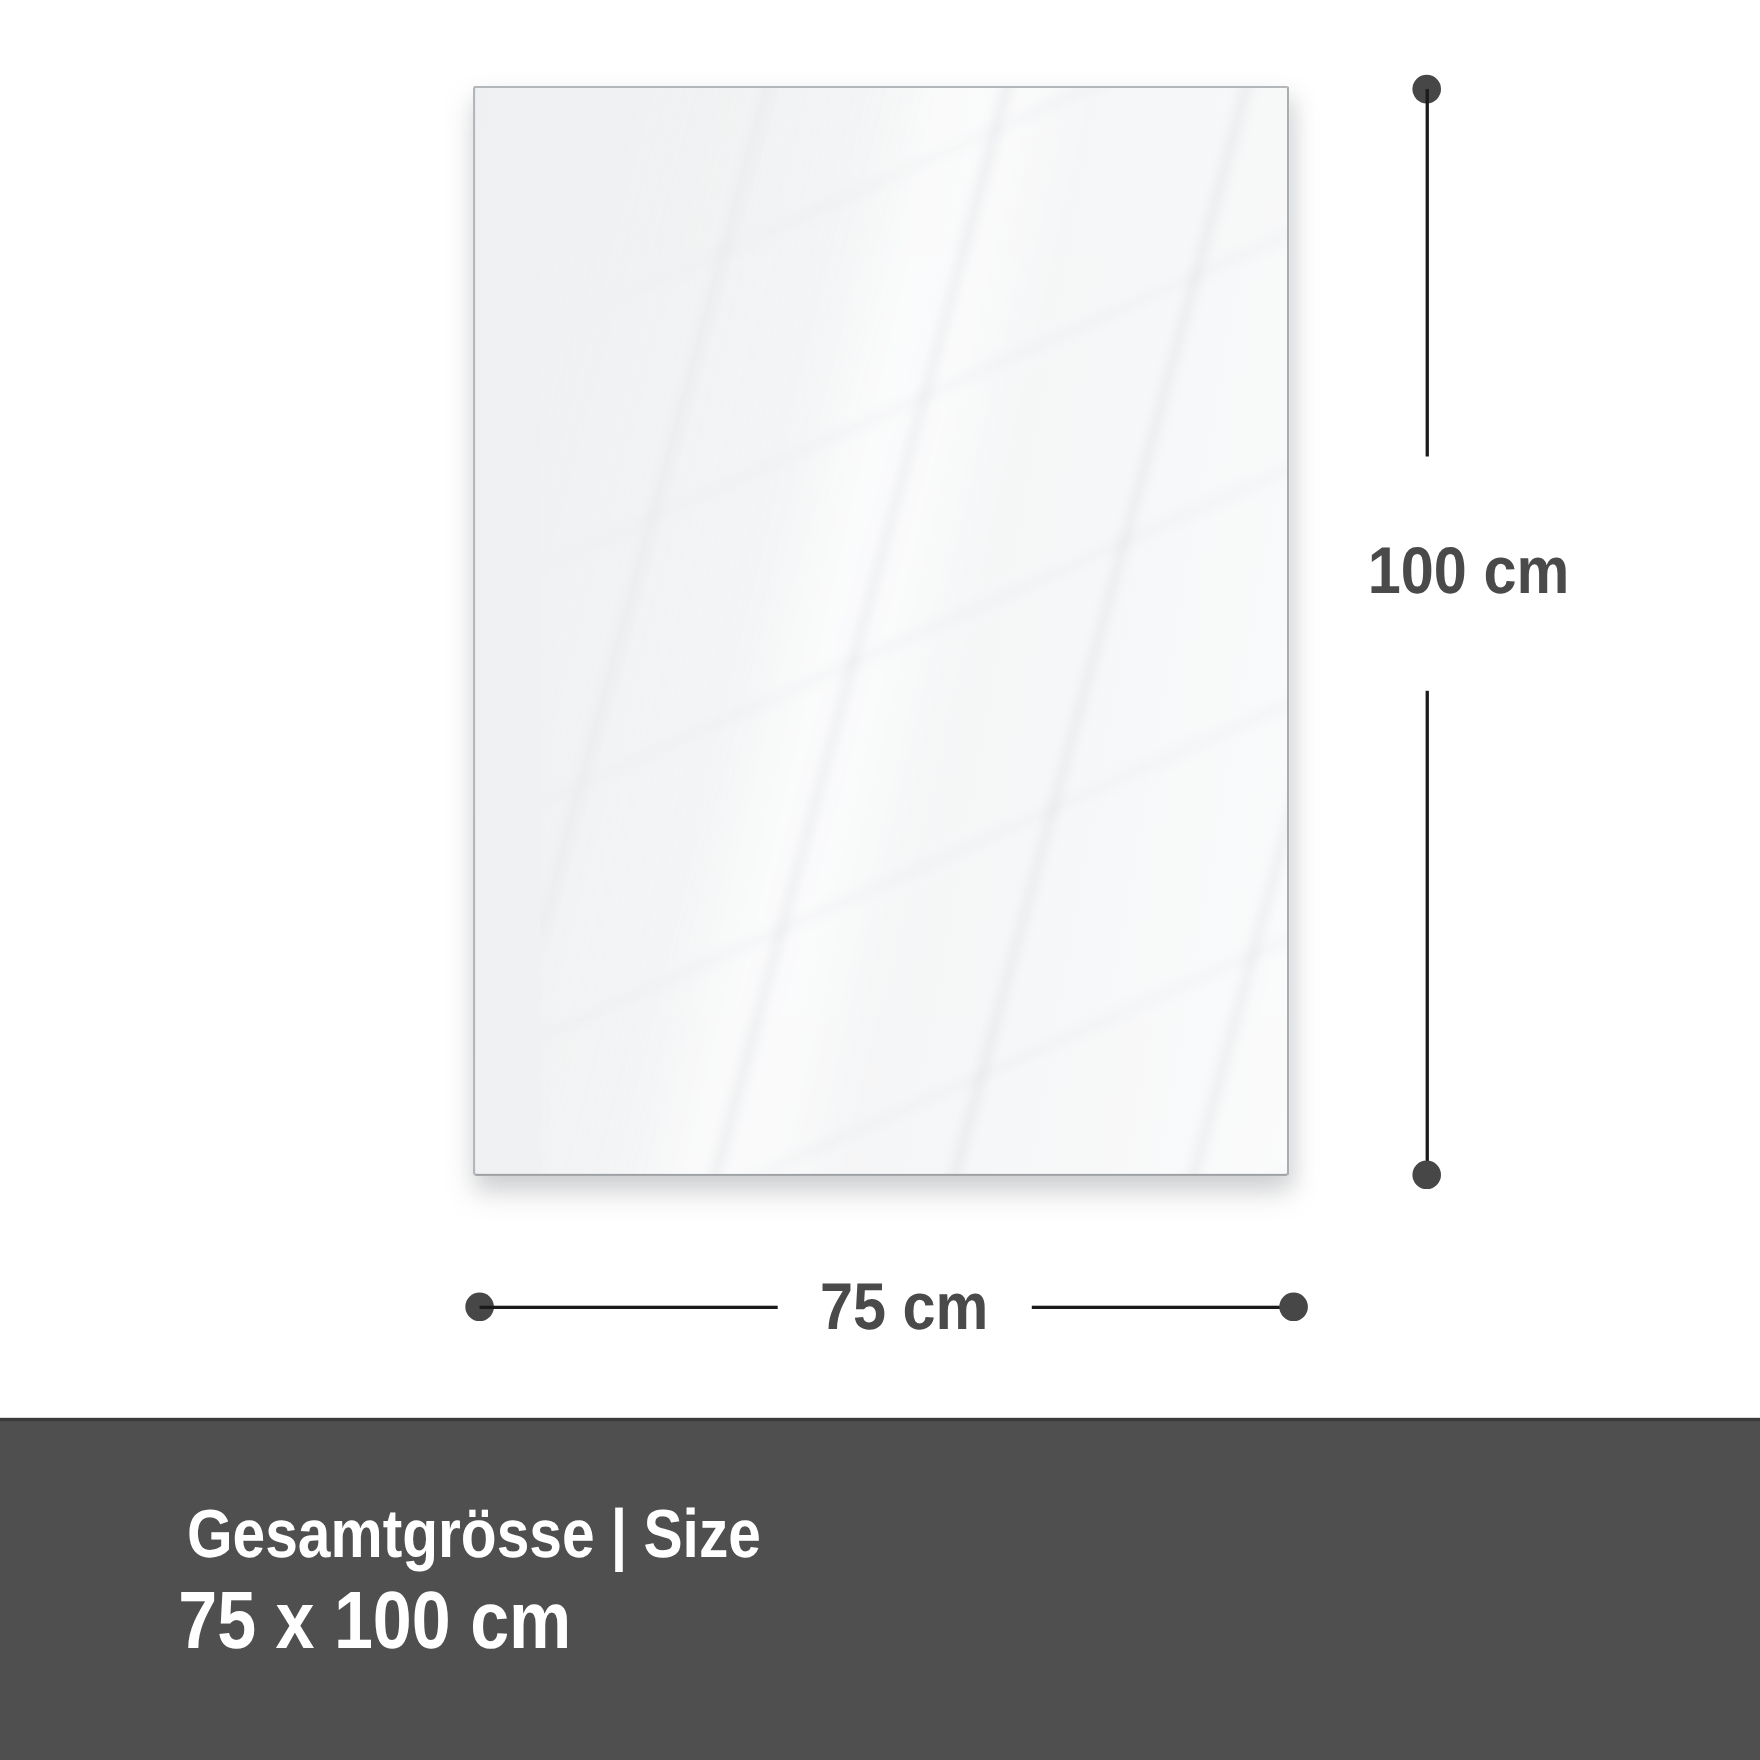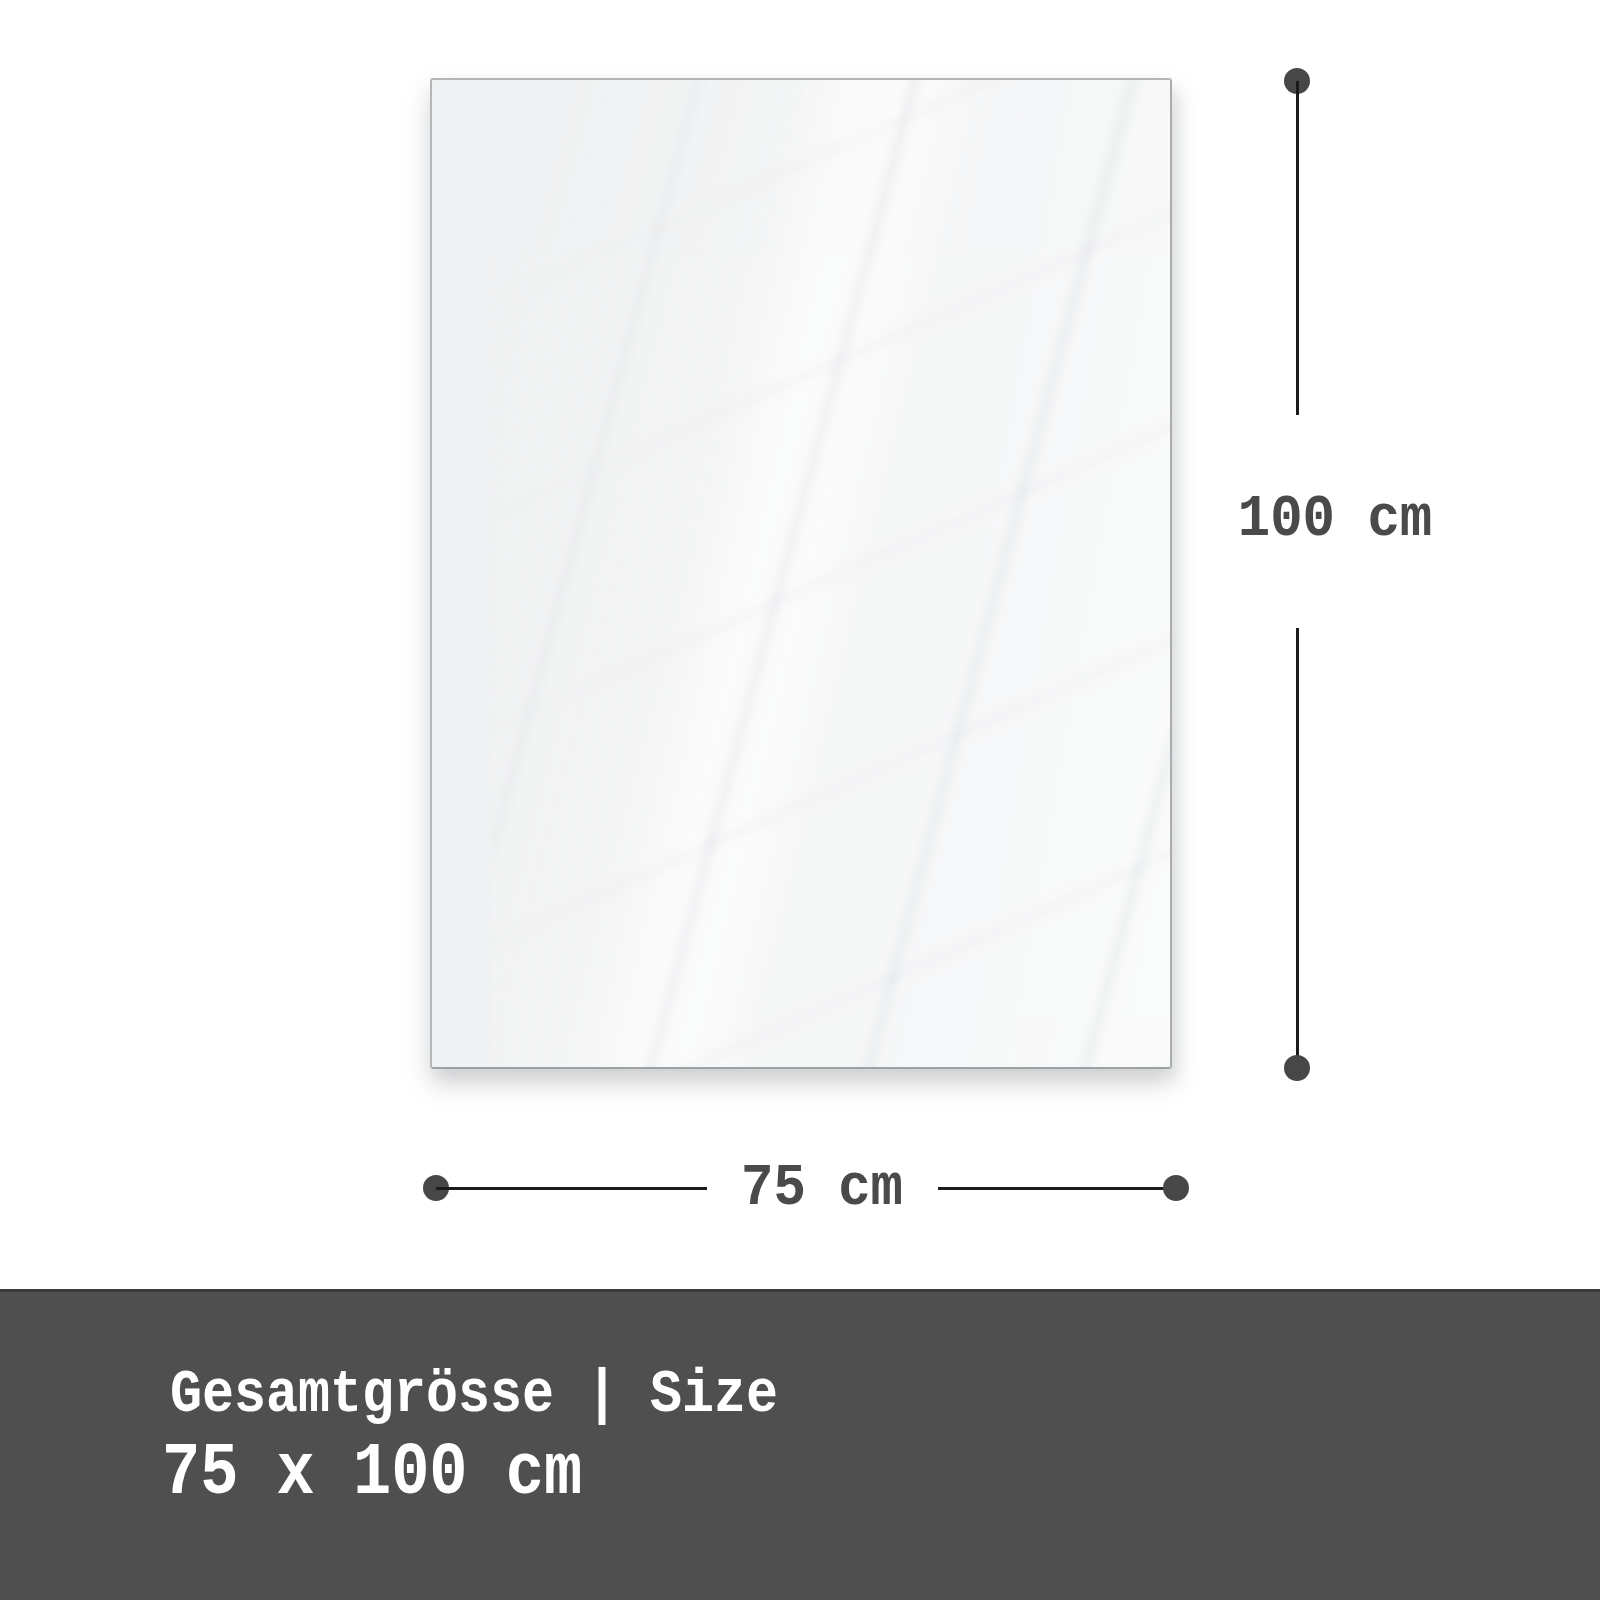--- a/index.html
+++ b/index.html
@@ -7,21 +7,20 @@
     padding: 0;
     background: #ffffff;
     font-family: "Liberation Sans", sans-serif;
   }
   .stage {
     position: relative;
     width: 1600px;
     height: 1600px;
     background: #ffffff;
     overflow: hidden;
-    font-family: Liberation Mono, monospace;
   }
 
   
   .panel {
     position: absolute;
     left: 430px;
     top: 78px;
     width: 742px;
     height: 991px;
     box-sizing: border-box;

